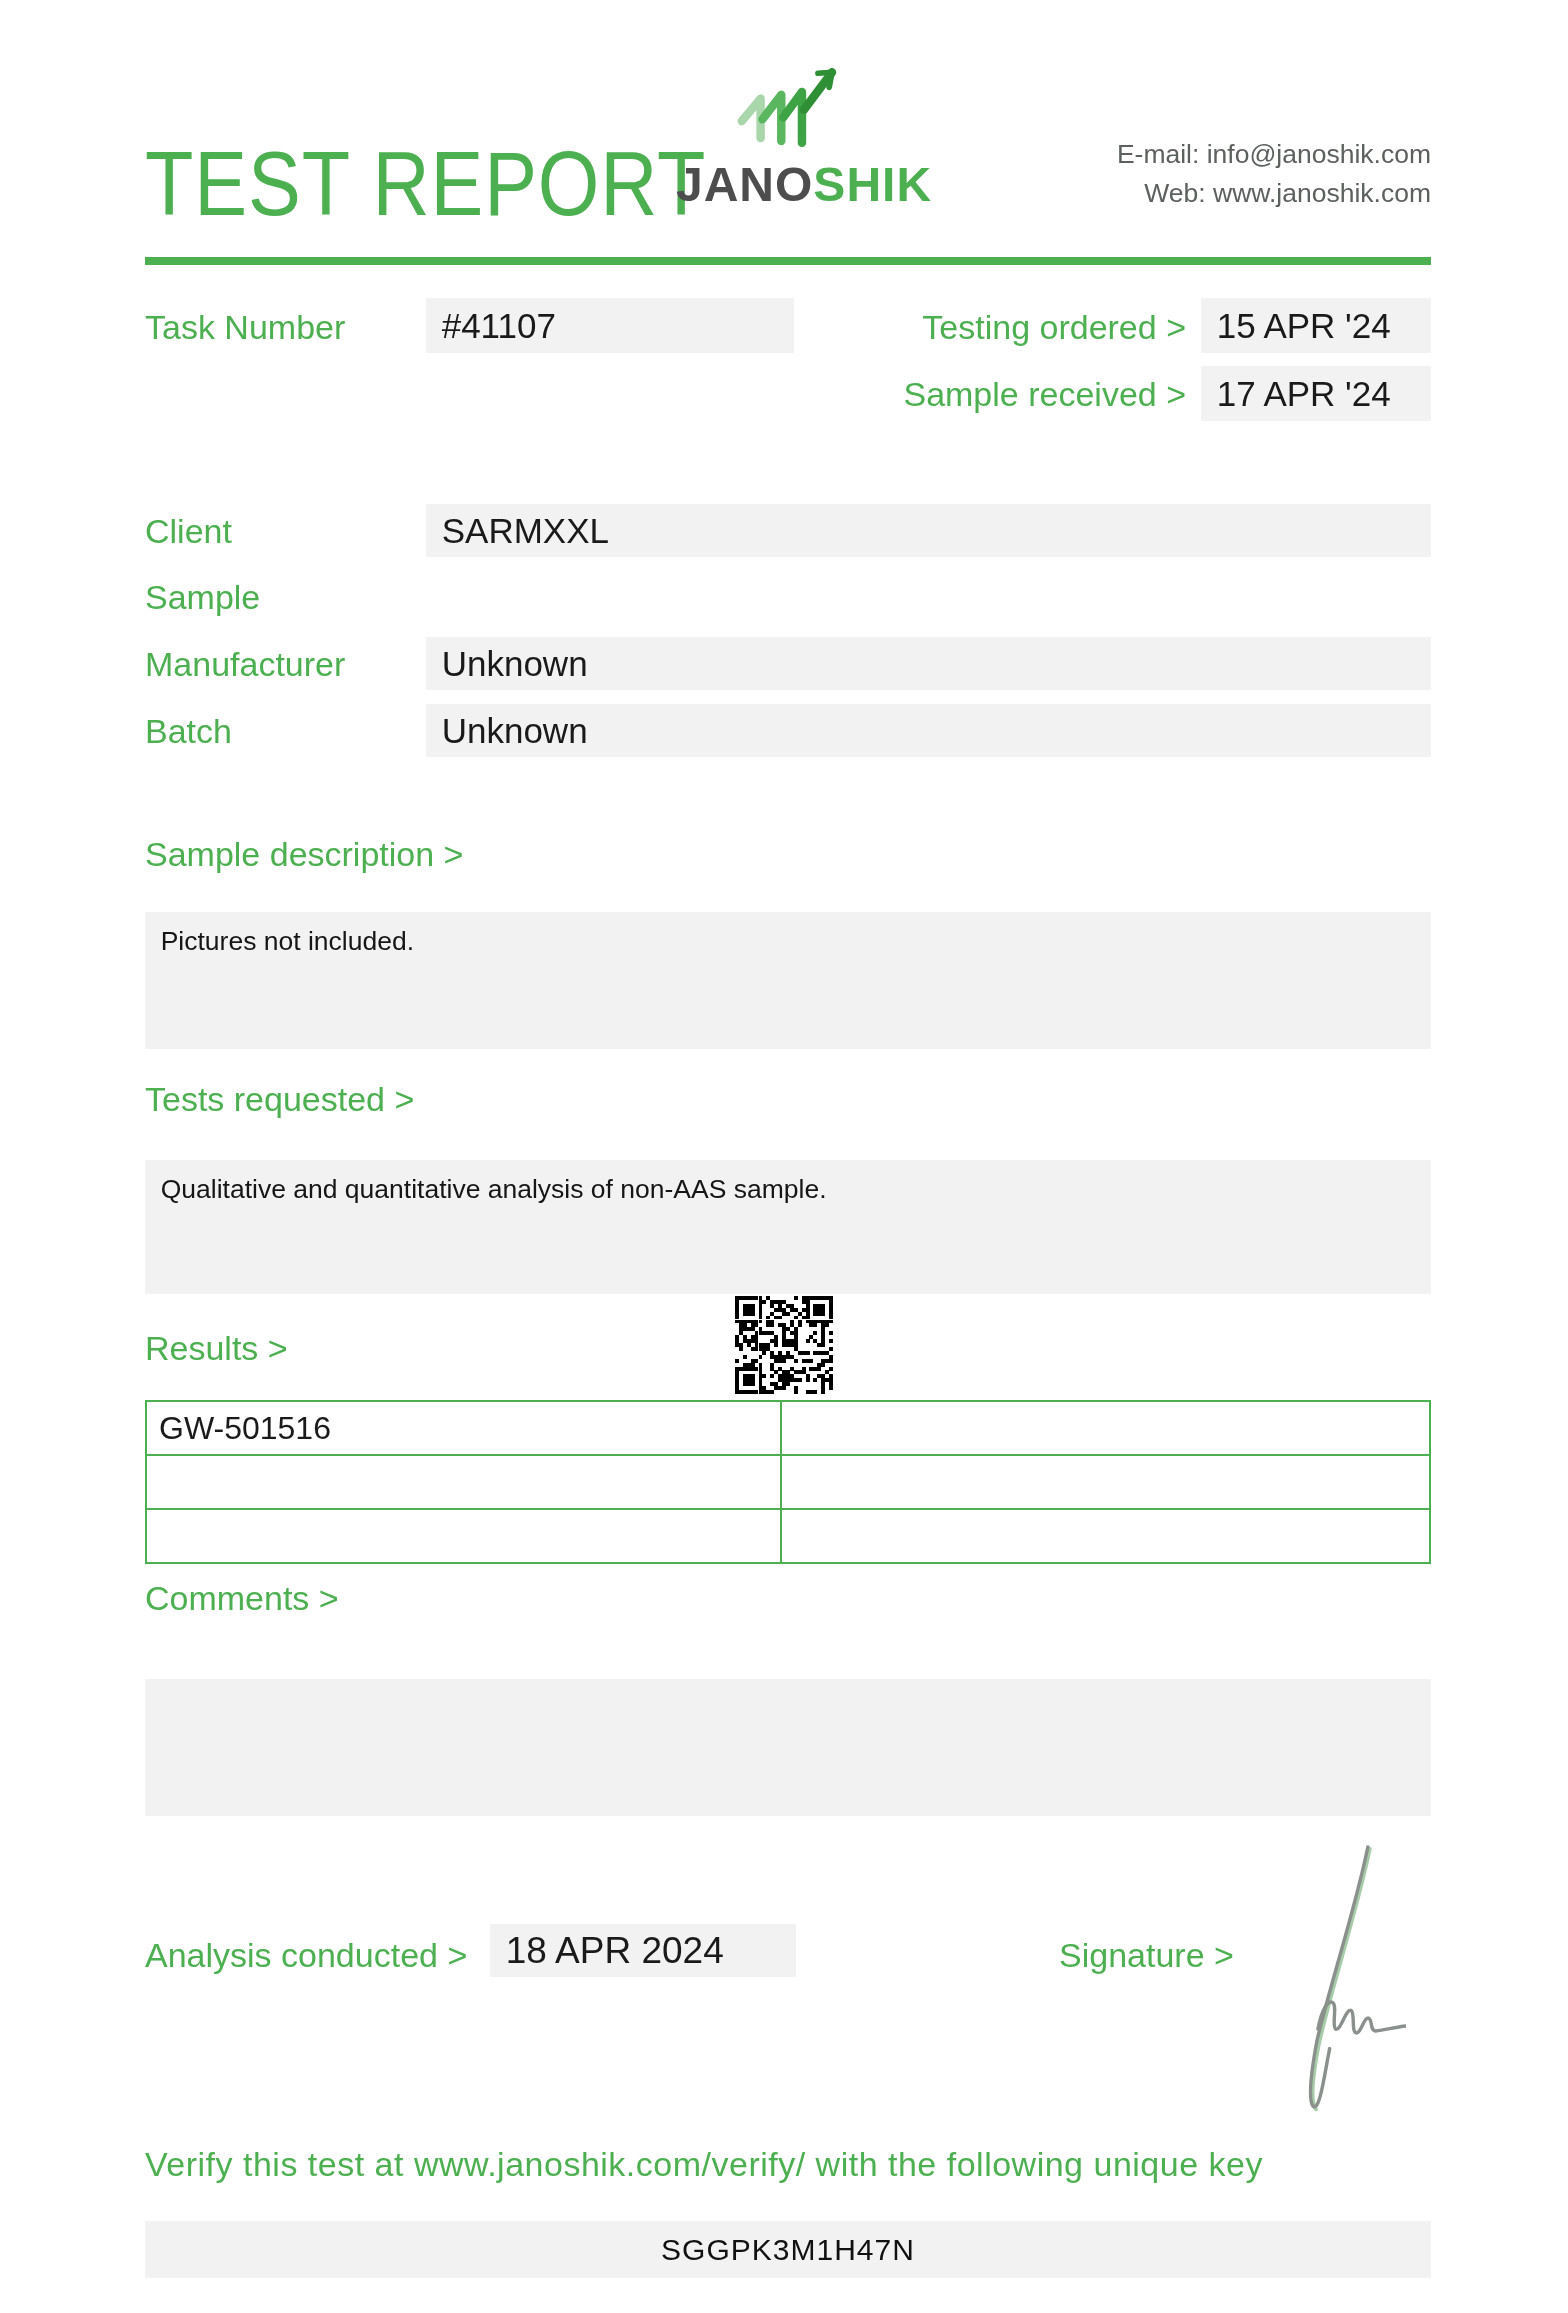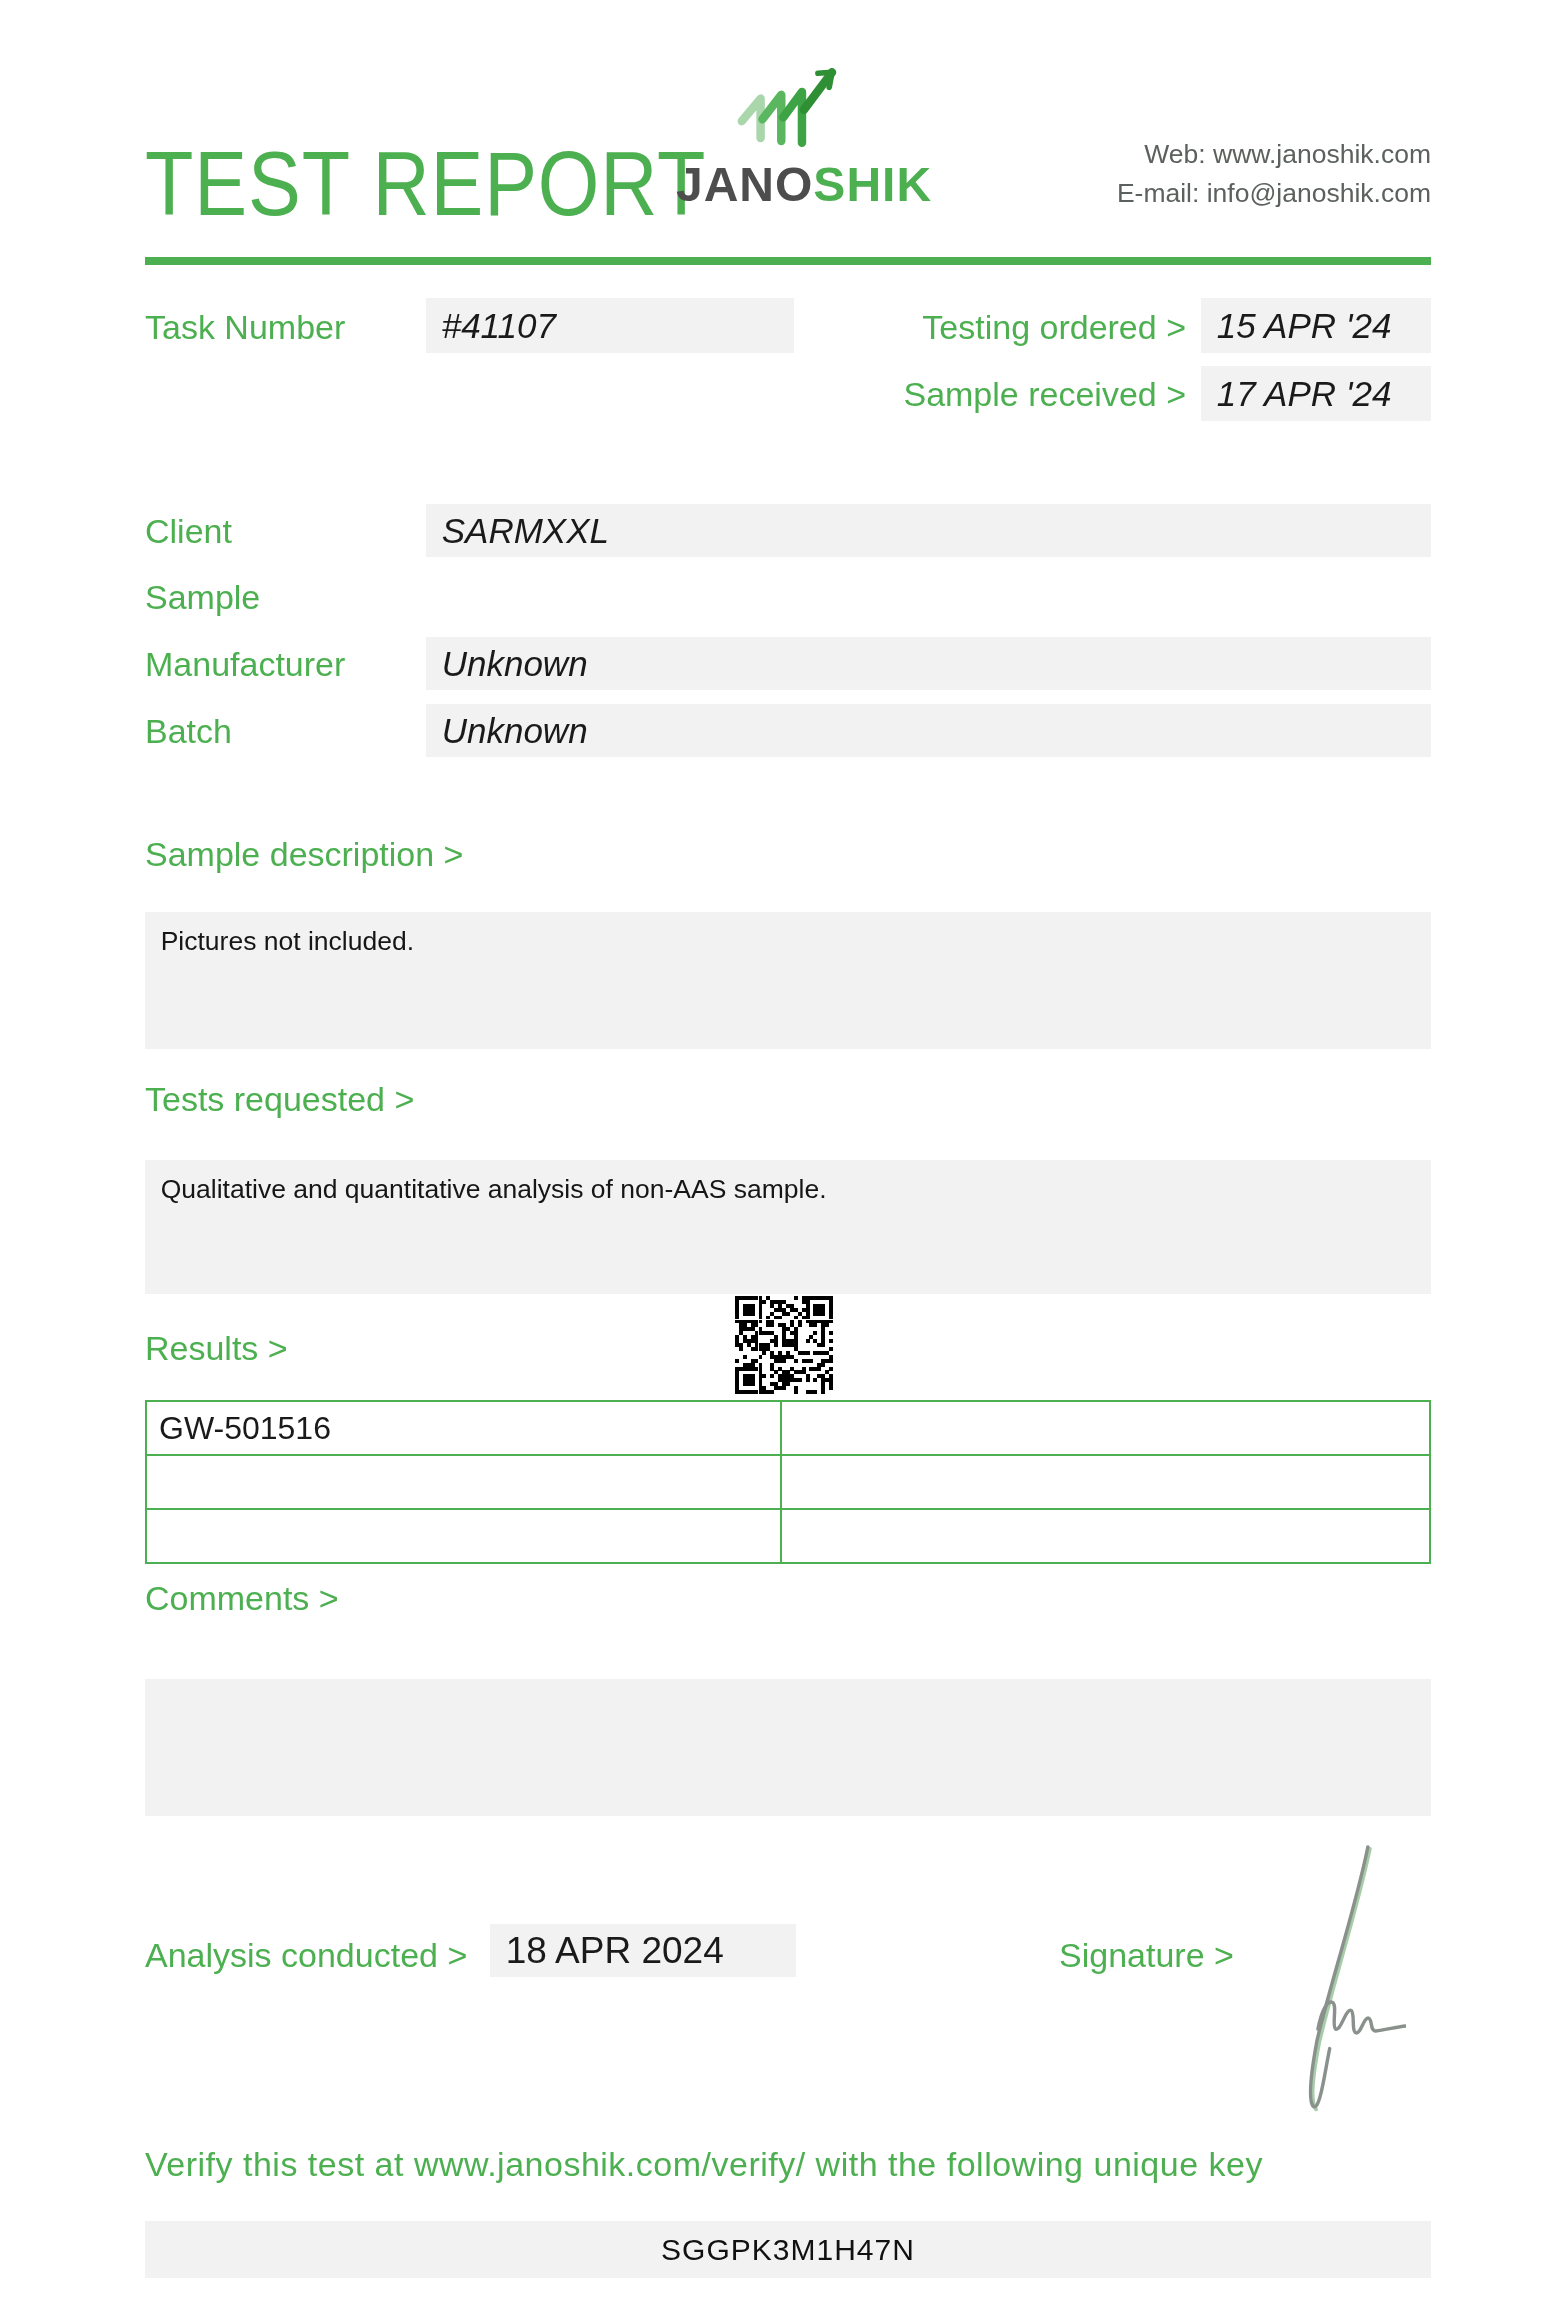--- a/index.html
+++ b/index.html
@@ -24,21 +24,21 @@
   .logo-text{font-size:48px;font-weight:700;letter-spacing:1px;color:var(--brandgray);white-space:nowrap;}
   .logo-text .g{color:var(--green);}
   .contact{
     position:absolute;left:980px;top:135px;width:451px;text-align:right;
     font-size:26.5px;line-height:39px;color:var(--muted);
   }
   .rule{position:absolute;left:145px;top:257px;width:1286px;height:7.8px;background:var(--green);}
   .glabel{position:absolute;color:var(--green);font-size:34px;white-space:nowrap;}
   .glabel.right{text-align:right;}
   .box{position:absolute;background:var(--boxgray);}
-  .valtext{font-size:35px;color:var(--dark);font-style:italic;}
+  .valtext{font-size:35px;color:var(--dark);}
   .vbox{padding-left:15.7px;box-sizing:border-box;}
   .bodytext{font-size:26.5px;color:#161616;line-height:1.35;}
   .rtable{
     position:absolute;left:145px;top:1400px;width:1286px;
     border:2.9px solid var(--green);box-sizing:border-box;background:#fff;
   }
   .rrow{display:flex;height:52px;border-top:2.9px solid var(--green);}
   .rrow:first-child{border-top:none;}
   .rcell1{width:635px;border-right:2.9px solid var(--green);box-sizing:border-box;
           line-height:52px;padding-left:12px;font-size:32px;}
@@ -68,22 +68,22 @@
       <path d="M10,64 L30,40 L30,82" stroke="#a9d6aa" stroke-width="9" stroke-linecap="round" stroke-linejoin="round"></path>
       <path d="M32,62 L52,36 L52,85" stroke="#5bb75f" stroke-width="9" stroke-linecap="round" stroke-linejoin="round"></path>
       <path d="M54,60 L74,33 L74,87" stroke="#3ea344" stroke-width="9" stroke-linecap="round" stroke-linejoin="round"></path>
       <path d="M76,52 L106,12" stroke="#2f8f35" stroke-width="9" stroke-linecap="round"></path>
       <path d="M106,12 L91,13 M106,12 L103,28" stroke="#2f8f35" stroke-width="6" stroke-linecap="round"></path>
     </svg>
     <div class="logo-text"><span>JANO</span><span class="g">SHIK</span></div>
   </div>
 
   <div class="contact">
+    <div><span>E-mail:</span> <span>info@janoshik.com</span></div>
     <div><span>Web:</span> <span>www.janoshik.com</span></div>
-    <div><span>E-mail:</span> <span>info@janoshik.com</span></div>
   </div>
 
   <div class="rule"></div>
 
   <div class="glabel" style="left:145px;top:308px">Task Number</div>
   <div class="box vbox valtext" style="left:426px;top:298px;width:368px;height:55px;line-height:55px">#41107</div>
 
   <div class="glabel right" style="left:843px;top:308px;width:343px">Testing ordered &gt;</div>
   <div class="box vbox valtext" style="left:1201px;top:298px;width:230px;height:55px;line-height:55px">15 APR '24</div>
 

